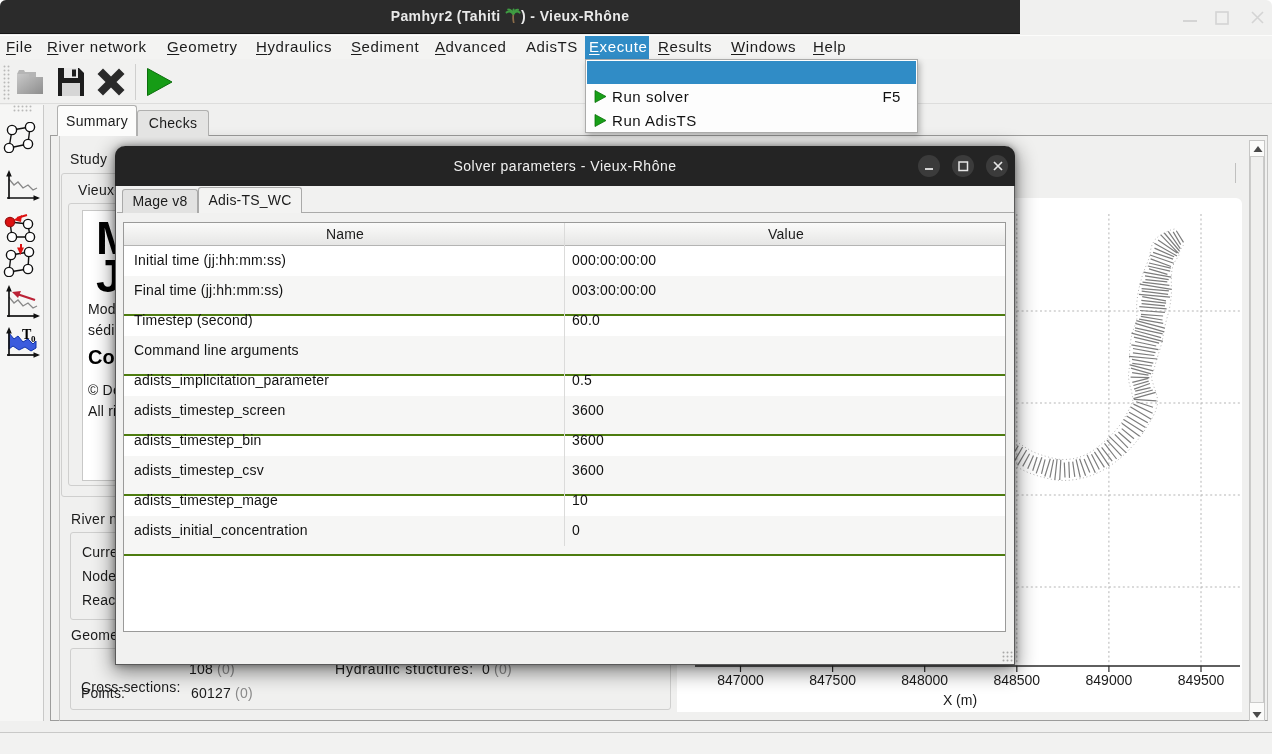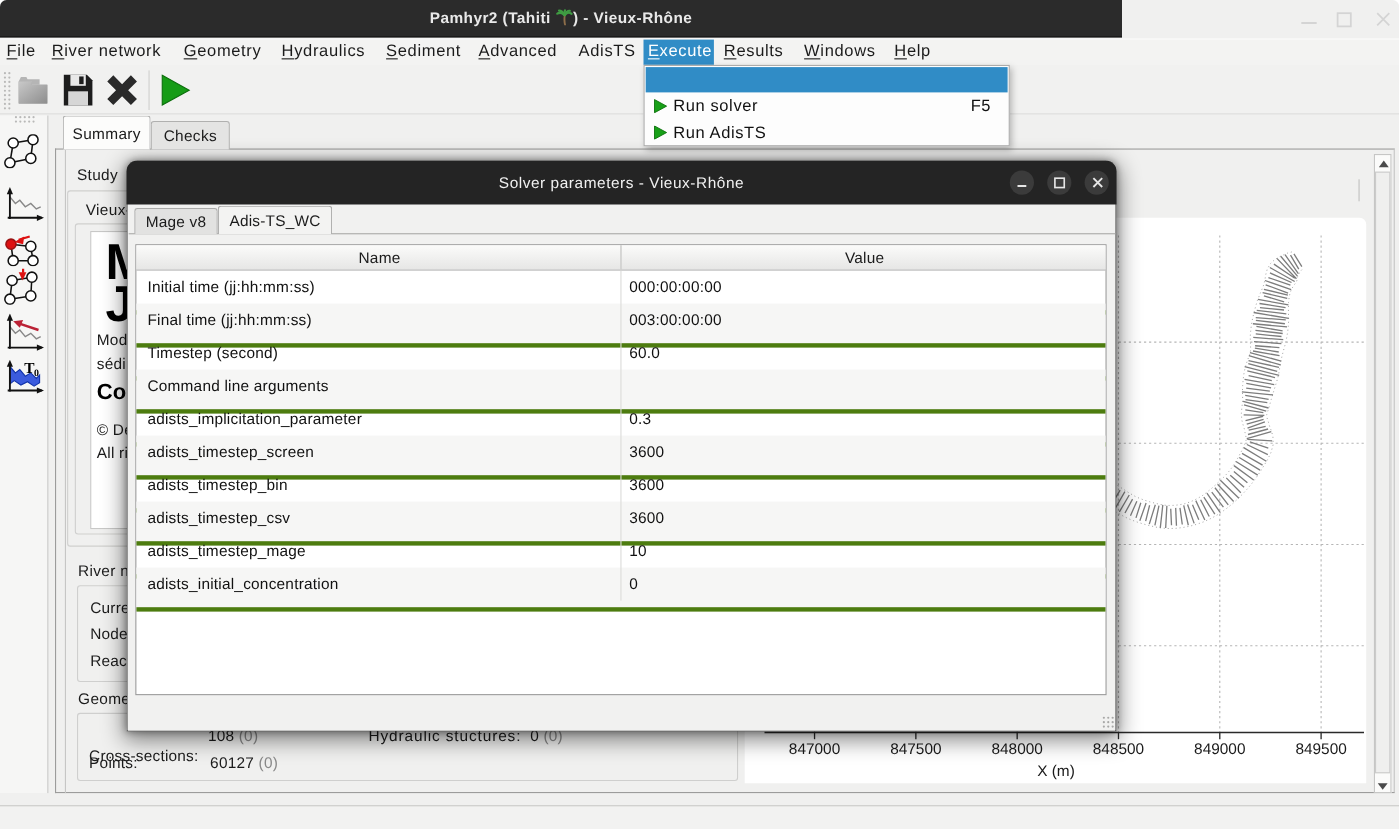--- a/index.html
+++ b/index.html
@@ -41,21 +41,21 @@
 #dlgtb{position:absolute;left:-1px;top:0;width:900px;height:40px;background:#242424;border-radius:10px 10px 0 0}
 #dlgtb .t{position:absolute;left:0;right:0;top:12px;text-align:center;color:#f0f0f0;font-size:14px;font-weight:normal;letter-spacing:.5px}
 .cbtn{position:absolute;top:9px;width:22px;height:22px;border-radius:11px;background:#3b3b3b}
 .dtab{position:absolute;font-size:14px;color:#1b1b1b;text-align:center;letter-spacing:.2px}
 #dtab1{left:6px;top:43px;width:76px;height:24px;background:#e2e2e1;border:1px solid #aaaaa9;border-bottom:none;border-radius:3px 3px 0 0;line-height:23px}
 #dtab2{left:82px;top:41px;width:104px;height:26px;background:#f3f3f2;border:1px solid #aaaaa9;border-bottom:none;border-radius:3px 3px 0 0;line-height:25px;z-index:2}
 #dpaneline{position:absolute;left:1px;top:66px;width:897px;height:0;border-top:1px solid #aaaaa9}
 #tbl{position:absolute;left:7px;top:76px;width:883px;height:410px;background:#fff;border:1px solid #9a9a99}
 #thead{position:absolute;left:0;top:0;width:881px;height:23px;background:linear-gradient(#fbfbfa,#e6e6e5);border-bottom:1px solid #b4b4b3}
 #thead div{position:absolute;top:3px;font-size:14px;color:#1b1b1b;text-align:center;letter-spacing:.2px}
-.trow{position:absolute;left:0;width:881px;height:40px;border-bottom:4px solid #4d7c0f;font-size:14px;color:#111;letter-spacing:.2px}
+.trow{position:absolute;left:0;width:881px;height:40px;border-bottom:2px solid #4d7c0f;font-size:14px;color:#111;letter-spacing:.2px}
 .trow .n{position:absolute;left:10px;top:6px;white-space:pre}
 .trow .v{position:absolute;left:448px;top:6px;white-space:pre}
 .alt{background:#f6f6f5}
 #vdiv{position:absolute;left:440px;top:0;width:0;height:323px;border-left:1px solid #dbdbda;z-index:5}
 
 #dd{position:absolute;left:585px;top:59px;width:333px;height:74px;background:#fdfdfd;border:1px solid #ababaa;box-shadow:2px 3px 6px rgba(0,0,0,.25);z-index:50}
 #dd .hi{position:absolute;left:1px;top:1px;width:329px;height:23px;background:#308cc6}
 #dd div.it{position:absolute;left:0;width:331px;height:24px;font-size:15px;letter-spacing:.55px;color:#111;white-space:pre}
 #dd .lab{position:absolute;left:26px;top:3px}
 </style></head><body>
@@ -318,21 +318,21 @@
         <div class="trow" style="top:83px">
           <span class="n">Timestep (second)</span>
           <span class="v">60.0</span>
         </div>
         <div class="trow alt" style="top:113px">
           <span class="n">Command line arguments</span>
           <span class="v"></span>
         </div>
         <div class="trow" style="top:143px">
           <span class="n">adists_implicitation_parameter</span>
-          <span class="v">0.3</span>
+          <span class="v">0.5</span>
         </div>
         <div class="trow alt" style="top:173px">
           <span class="n">adists_timestep_screen</span>
           <span class="v">3600</span>
         </div>
         <div class="trow" style="top:203px">
           <span class="n">adists_timestep_bin</span>
           <span class="v">3600</span>
         </div>
         <div class="trow alt" style="top:233px">

